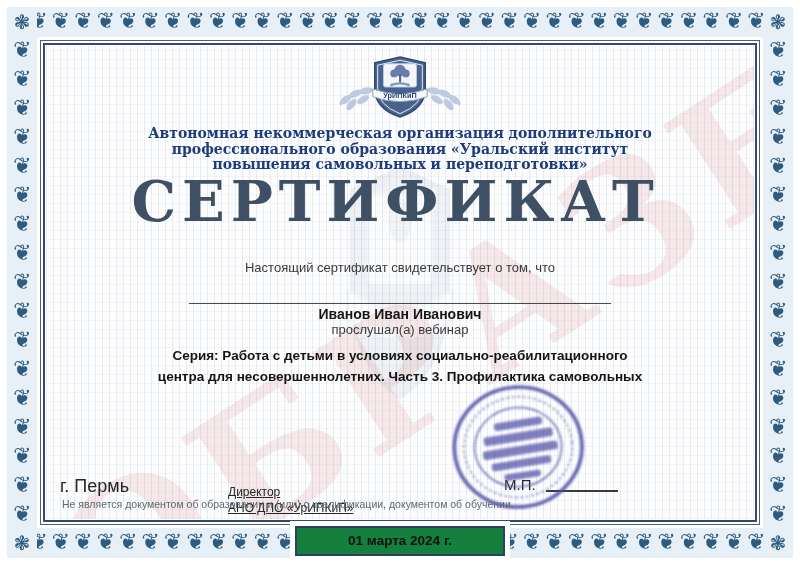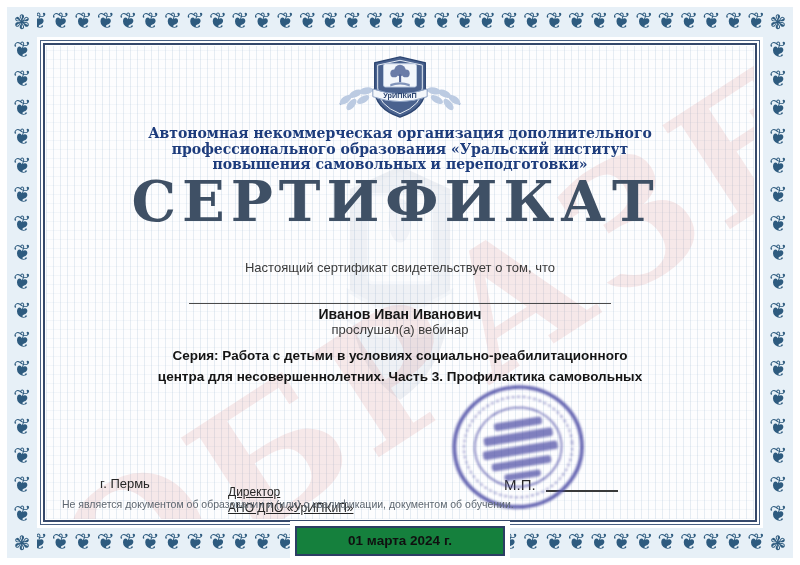--- a/index.html
+++ b/index.html
@@ -54,21 +54,21 @@
     letter-spacing:6px; color:#3f5065;
   }
   .center-line { position:absolute; left:0; right:0; text-align:center; }
   .statement { top:214px; font-size:13px; color:#3a3a3a; }
   .recipient { top:238px; font-size:14px; font-weight:bold; color:#161616;margin-top:22px; }
   .name-rule { position:absolute; top:257px; left:50%; width:422px; margin-left:-211px;
                border-top:1px solid #4a4a4a; }
   .action { top:276px; font-size:13px; color:#3a3a3a; }
   .course { position:absolute; top:300px; left:0; right:0; text-align:center;
             font-size:13.5px; font-weight:bold; color:#141414; line-height:20.5px; }
-  .city   { position:absolute; left:14px; top:430px; font-size:13px; color:#262626;padding-left:40px; }
+  .city   { position:absolute; left:14px; top:430px; font-size:18px; color:#262626; }
   .director { position:absolute; left:182px; top:438px; font-size:12px; line-height:16px; color:#262626;text-decoration:underline; }
   .mp     { position:absolute; left:458px; top:430px; font-size:15px; color:#262626; }
   .sig-rule { position:absolute; left:500px; top:444px; width:72px; border-top:2px solid #3a3a3a; }
   .stamp  { position:absolute; left:400px; top:335px; filter:blur(0.8px); opacity:.85;
             transform:rotate(-5deg); }
   .disclaimer { position:absolute; top:452px; left:16px; right:0; text-align:left;
                 font-size:10.5px; color:#5d6771; }
   .date-box {
     position:absolute; left:50%; transform:translateX(-50%); top:526px; width:206px; height:26px;
     background:#15803d; border:2px solid #2c3e63; box-shadow:0 0 0 5px #fff; z-index:6;

